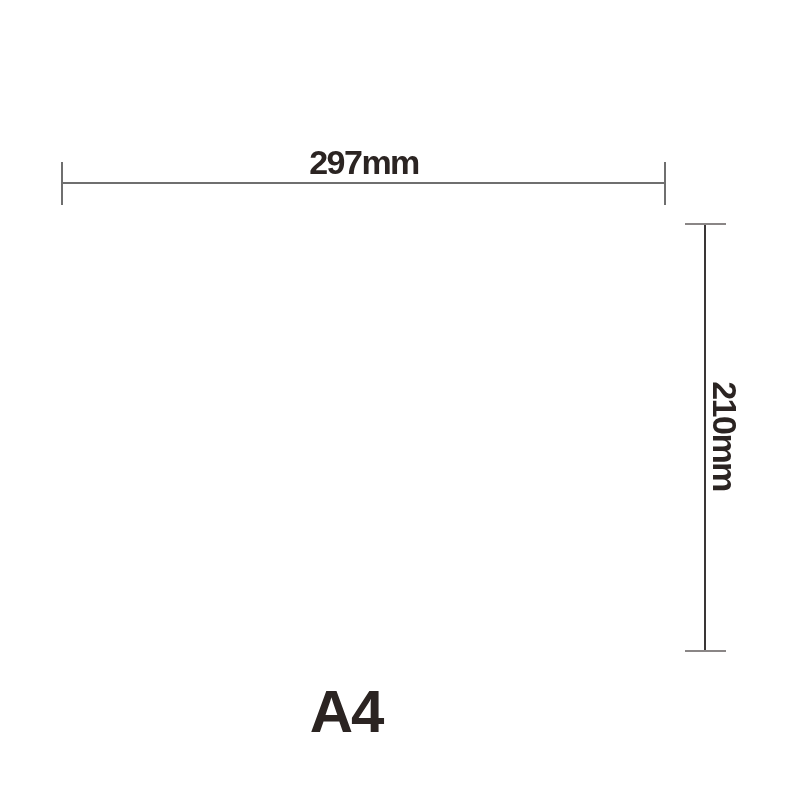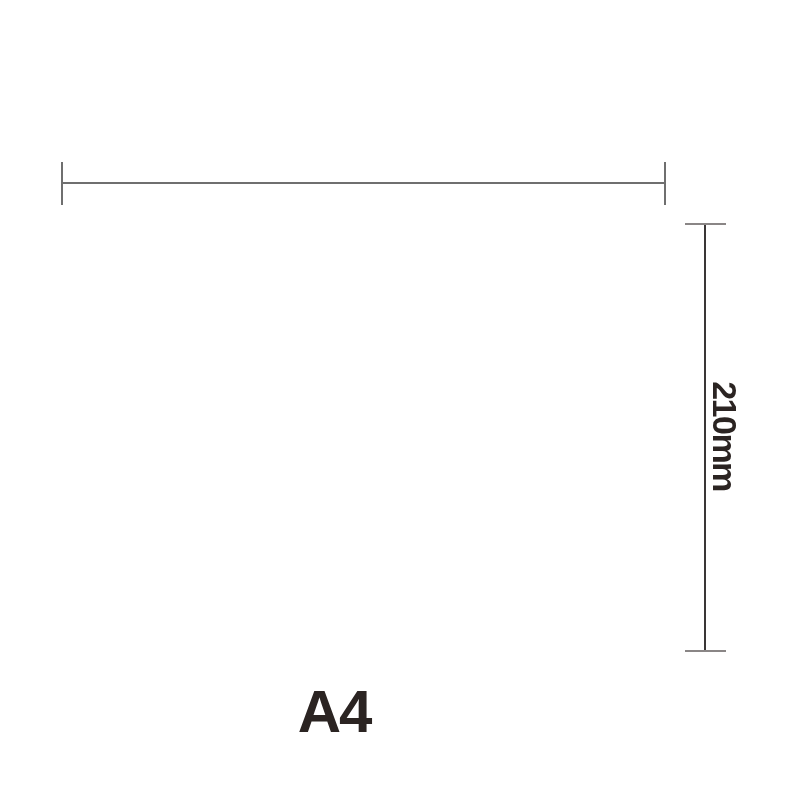--- a/index.html
+++ b/index.html
@@ -64,38 +64,39 @@
     font-size: 34px;
     line-height: 1;
     font-weight: 700;
     letter-spacing: -1.5px;
     color: var(--text, #2b2422);
     white-space: nowrap;
   }
 
   
   .size-label {
-    left: 334px; top: 682px;
+    left: 346px; top: 682px;
     transform: translateX(-50%);
     font-size: 60px;
     line-height: 1;
     font-weight: 700;
     letter-spacing: -2px;
     color: var(--text, #2b2422);
     white-space: nowrap;
   }
 </style>
 </head>
 <body>
 
 <div class="canvas">
 
   <div class="abs h-dim-line"></div>
   <div class="abs h-tick left"></div>
   <div class="abs h-tick right"></div>
+  <div class="abs width-label">297mm</div>
 
   <div class="abs v-dim-line"></div>
   <div class="abs v-tick top"></div>
   <div class="abs v-tick bottom"></div>
   <div class="abs height-label">210mm</div>
 
   <div class="abs size-label">A4</div>
 
 </div>
 

